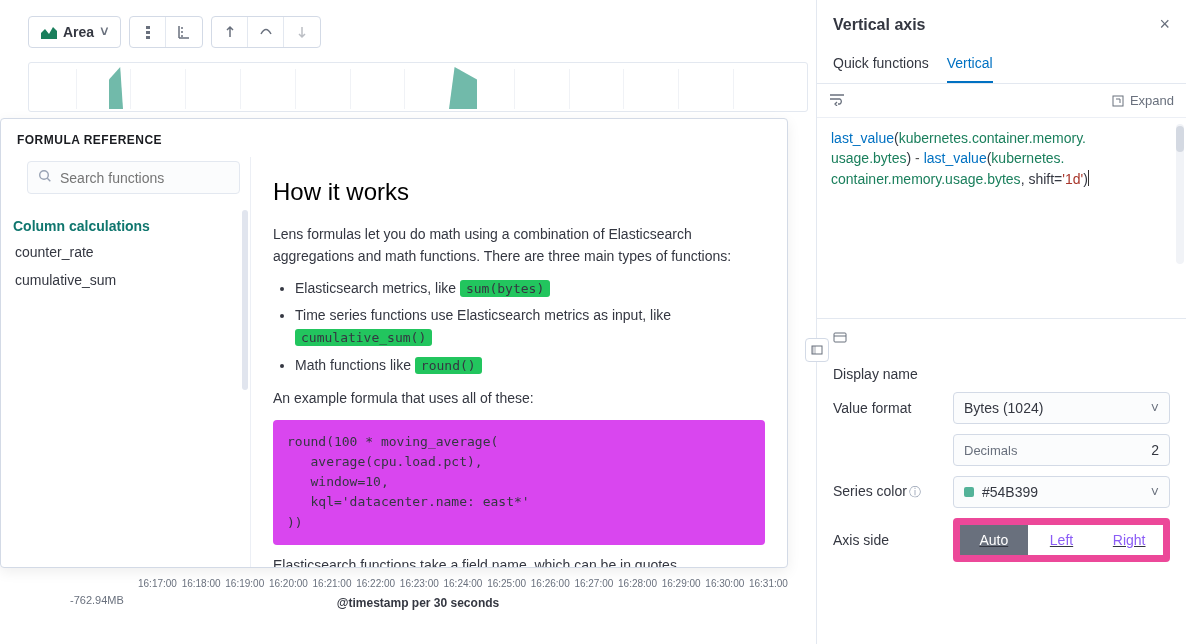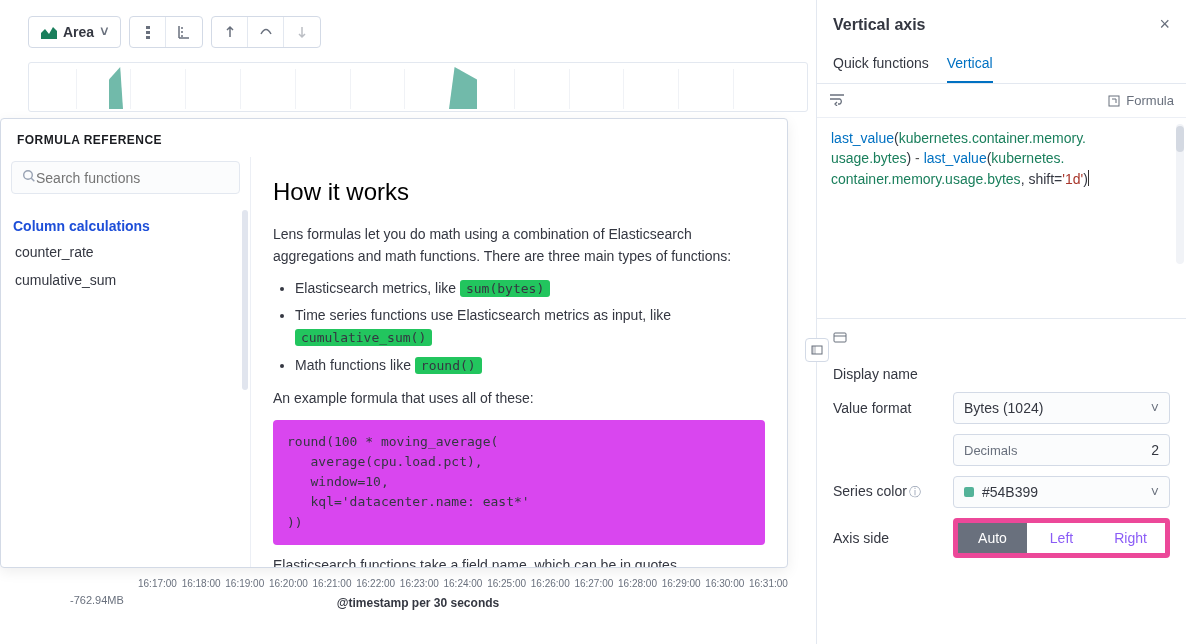--- a/index.html
+++ b/index.html
@@ -22,26 +22,26 @@
 .spike.two { left: 420px; width:28px; }
 .tiny-ticks { position:absolute; left:6%; right:6%; top:6px; height:40px; }
 .tiny-ticks span { position:absolute; top:0; width:1px; height:100%; background:#f0f2f6; }
 
 
 .popover { position:absolute; top:118px; left:0; width:788px; height:450px; background:#fff; border:1px solid #d3dae6; border-radius:4px; box-shadow:0 4px 14px rgba(0,0,0,.07); display:flex; flex-direction:column; }
 .pop-header { padding:14px 16px 10px; font-size:12px; font-weight:700; letter-spacing:.04em; color:#1a1c21; text-transform:uppercase; }
 .pop-body { flex:1; display:flex; min-height:0; }
 .pop-left { width:250px; border-right:1px solid #eceff5; display:flex; flex-direction:column; }
 .search-wrap { padding:4px 10px 8px; }
-.search-box { display:flex; align-items:center; gap:0; border:1px solid #e3e8f0; border-radius:4px; padding:7px 10px; background:#fbfcfd; }
+.search-box { display:flex; align-items:center; gap:8px; border:1px solid #e3e8f0; border-radius:4px; padding:7px 10px; background:#fbfcfd;margin-left:16px; }
 .search-box input { border:0; outline:0; flex:1; font-size:14px; background:transparent; }
 .fn-list { flex:1; overflow:auto; position:relative; padding:6px 0; }
 .fn-list .item { padding:6px 14px; cursor:pointer; font-size:14px; color:#343741; }
 .fn-list .item.sel { background:#eef2f7; text-decoration:underline; }
-.fn-list .heading { padding:10px 12px 4px; font-weight:700; font-size:14px; color:#1d4ed8; }
+.fn-list .heading { padding:10px 12px 4px; font-weight:700; font-size:14px; color:#0f766e; }
 .scroll-hint { position:absolute; right:2px; top:8px; width:6px; height:180px; background:#e1e5ee; border-radius:3px; }
 
 .pop-right { flex:1; padding:16px 22px; overflow:auto; font-size:14px; line-height:1.55; color:#343741; }
 .pop-right h2 { font-size:24px; font-weight:500; margin-bottom:14px; color:#000000; }
 .pop-right p { margin:10px 0; }
 .pop-right ul { margin:10px 0 12px 22px; }
 .pop-right li { margin:6px 0; }
 code.inline { background:#22c55e; border-radius:3px; padding:1px 6px; font-family: ui-monospace, Menlo, Consolas, monospace; font-size:13px; }
 pre.block { background:#d946ef; border-radius:4px; padding:12px 14px; font-family: ui-monospace, Menlo, Consolas, monospace; font-size:13px; white-space:pre; overflow:auto; margin:8px 0; }
 
@@ -77,21 +77,21 @@
 .rp-settings { border-top:1px solid #e3e8f0; padding:10px 16px 0; flex:1; }
 .settings-icon-row { padding:2px 0 8px; color:#69707d; }
 .row { display:flex; align-items:center; gap:10px; margin:10px 0; }
 .row .lab { width:110px; font-size:14px; color:#343741; }
 .row .lab .info { color:#98a2b3; font-size:12px; margin-left:2px; }
 .field, .select { flex:1; border:1px solid #d3dae6; border-radius:4px; padding:7px 10px; font-size:14px; background:#fbfcfd; display:flex; align-items:center; justify-content:space-between; }
 .select .chev { color:#69707d; }
 .decimals { display:flex; align-items:center; gap:28px;text-align:right; }
 .decimals .dlab { color:#69707d; font-size:13px; }
 .swatch { width:10px; height:10px; border-radius:2px; background:#54B399; display:inline-block; margin-right:8px; }
-.seg { display:flex; border:5px solid #ec4899; border-radius:4px; overflow:hidden; flex:1; }
+.seg { display:flex; border:7px solid #ec4899; border-radius:4px; overflow:hidden; flex:1;text-decoration:underline; }
 .seg .opt { flex:1; text-align:center; padding:7px 0; font-size:14px; cursor:pointer; color:#8b5cf6; }
 .seg .opt.sel { background:#69707d; color:#fff; }
 </style>
 </head>
 <body>
 
 <div class="toolbar">
   <div class="viz-btn">
     <span class="area-icon">
       <svg viewBox="0 0 16 14">
@@ -234,21 +234,21 @@
     <span>
       <svg width="16" height="14" viewBox="0 0 16 14">
           <path d="M1 3 h14 M1 7 h10 a3 3 0 0 1 0 5 h-2 M8 10 l-2 2 l2 2" stroke="#69707d" stroke-width="1.3" fill="none"></path>
         </svg>
     </span>
     <span class="exp">
       <svg width="12" height="12" viewBox="0 0 12 12">
           <rect x="1" y="1" width="10" height="10" stroke="#69707d" fill="none"></rect>
           <path d="M4 4 h4 v4" stroke="#69707d" fill="none"></path>
         </svg>
-      <span>Formula</span>
+      <span>Expand</span>
     </span>
   </div>
   <div class="editor">
     <div class="editor-scroll">
         <div class="thumb"></div>
       </div>
     <span class="tok-fn">last_value</span><span>(</span><span class="tok-field" id="field1">kubernetes.container.memory.<br>usage.bytes</span><span>)</span><span class="tok-op"> - </span><span class="tok-fn">last_value</span><span>(</span><span class="tok-field" id="field2">kubernetes.<br>container.memory.usage.bytes</span><span>, shift=</span><span class="tok-str">'1d'</span><span>)</span><span class="caret"></span>
   </div>
 
   <div class="rp-flyout">

